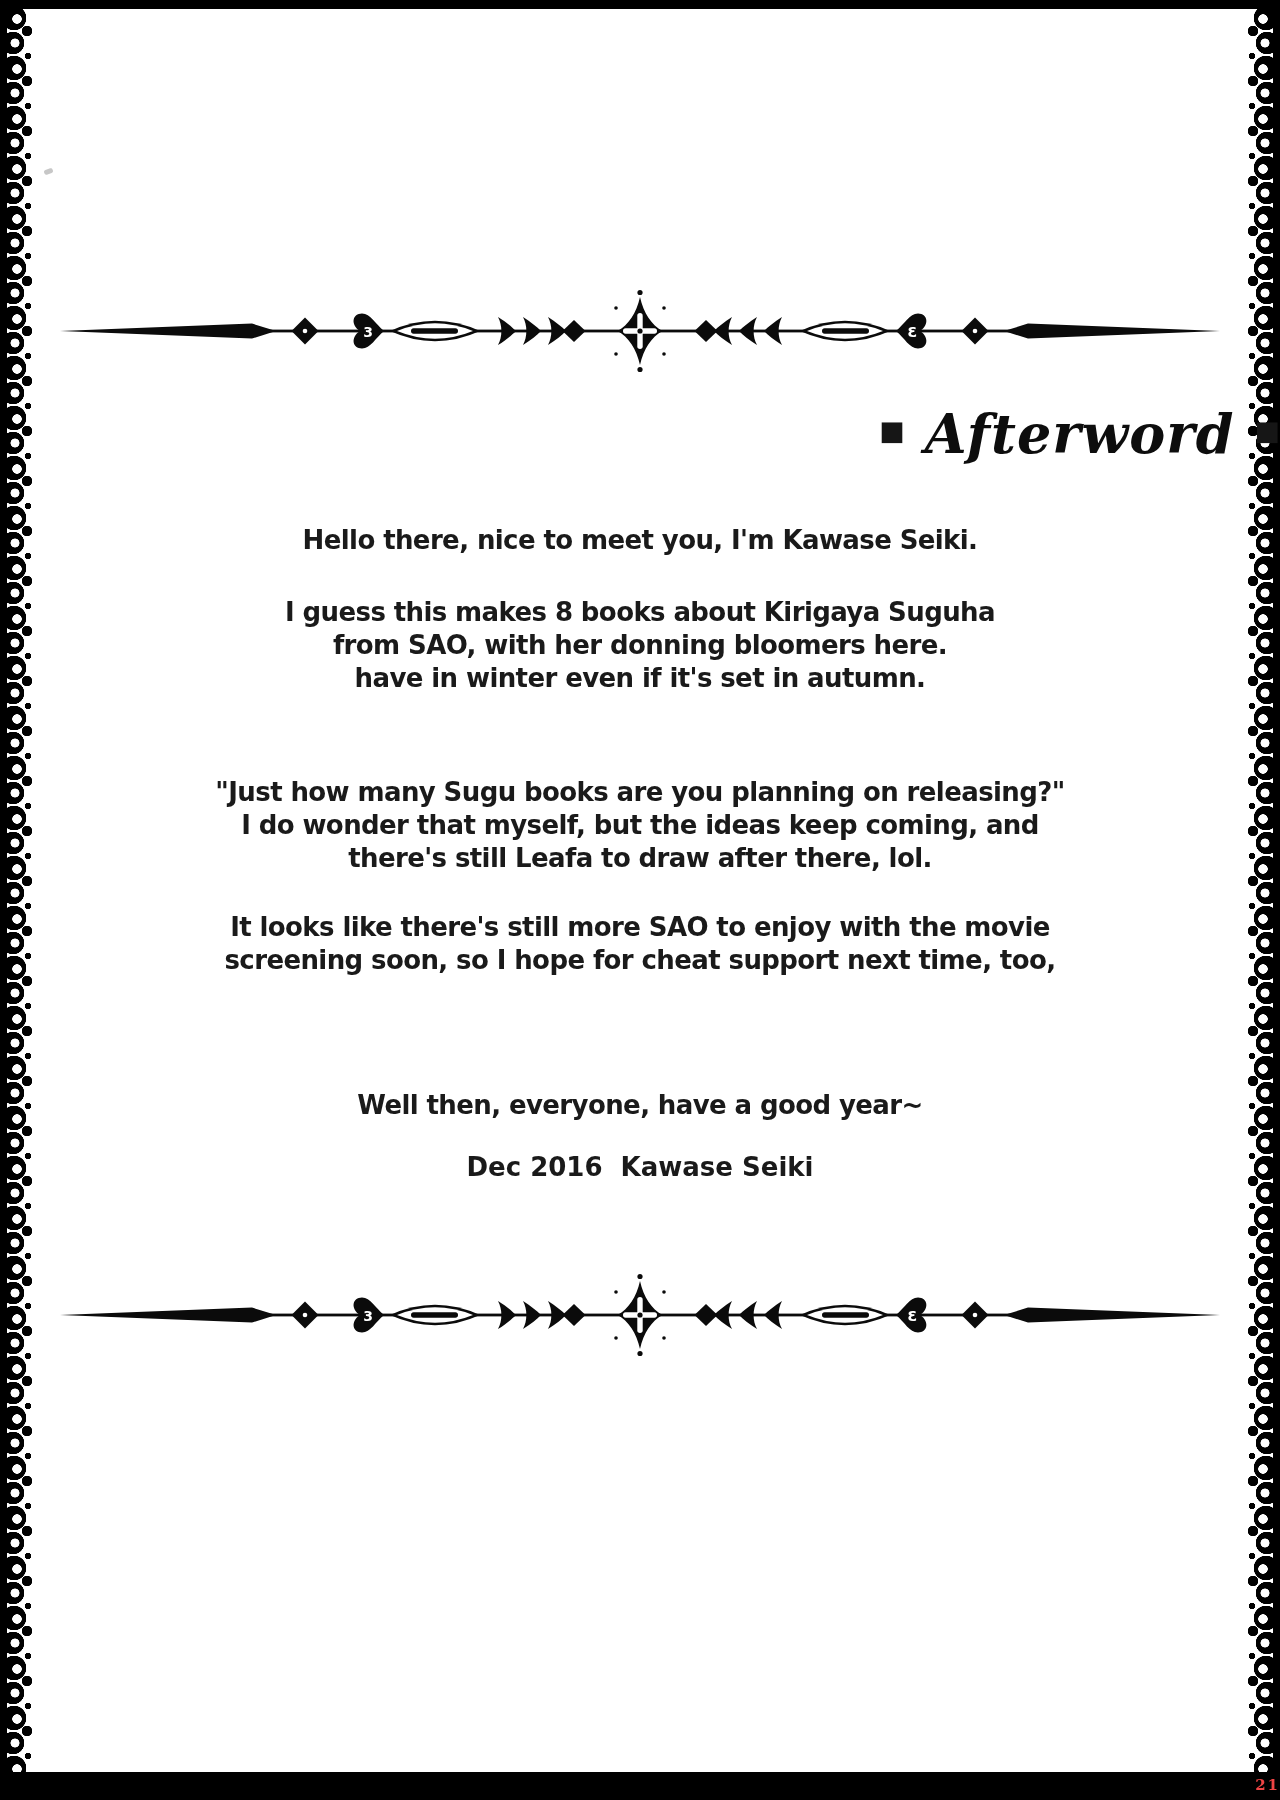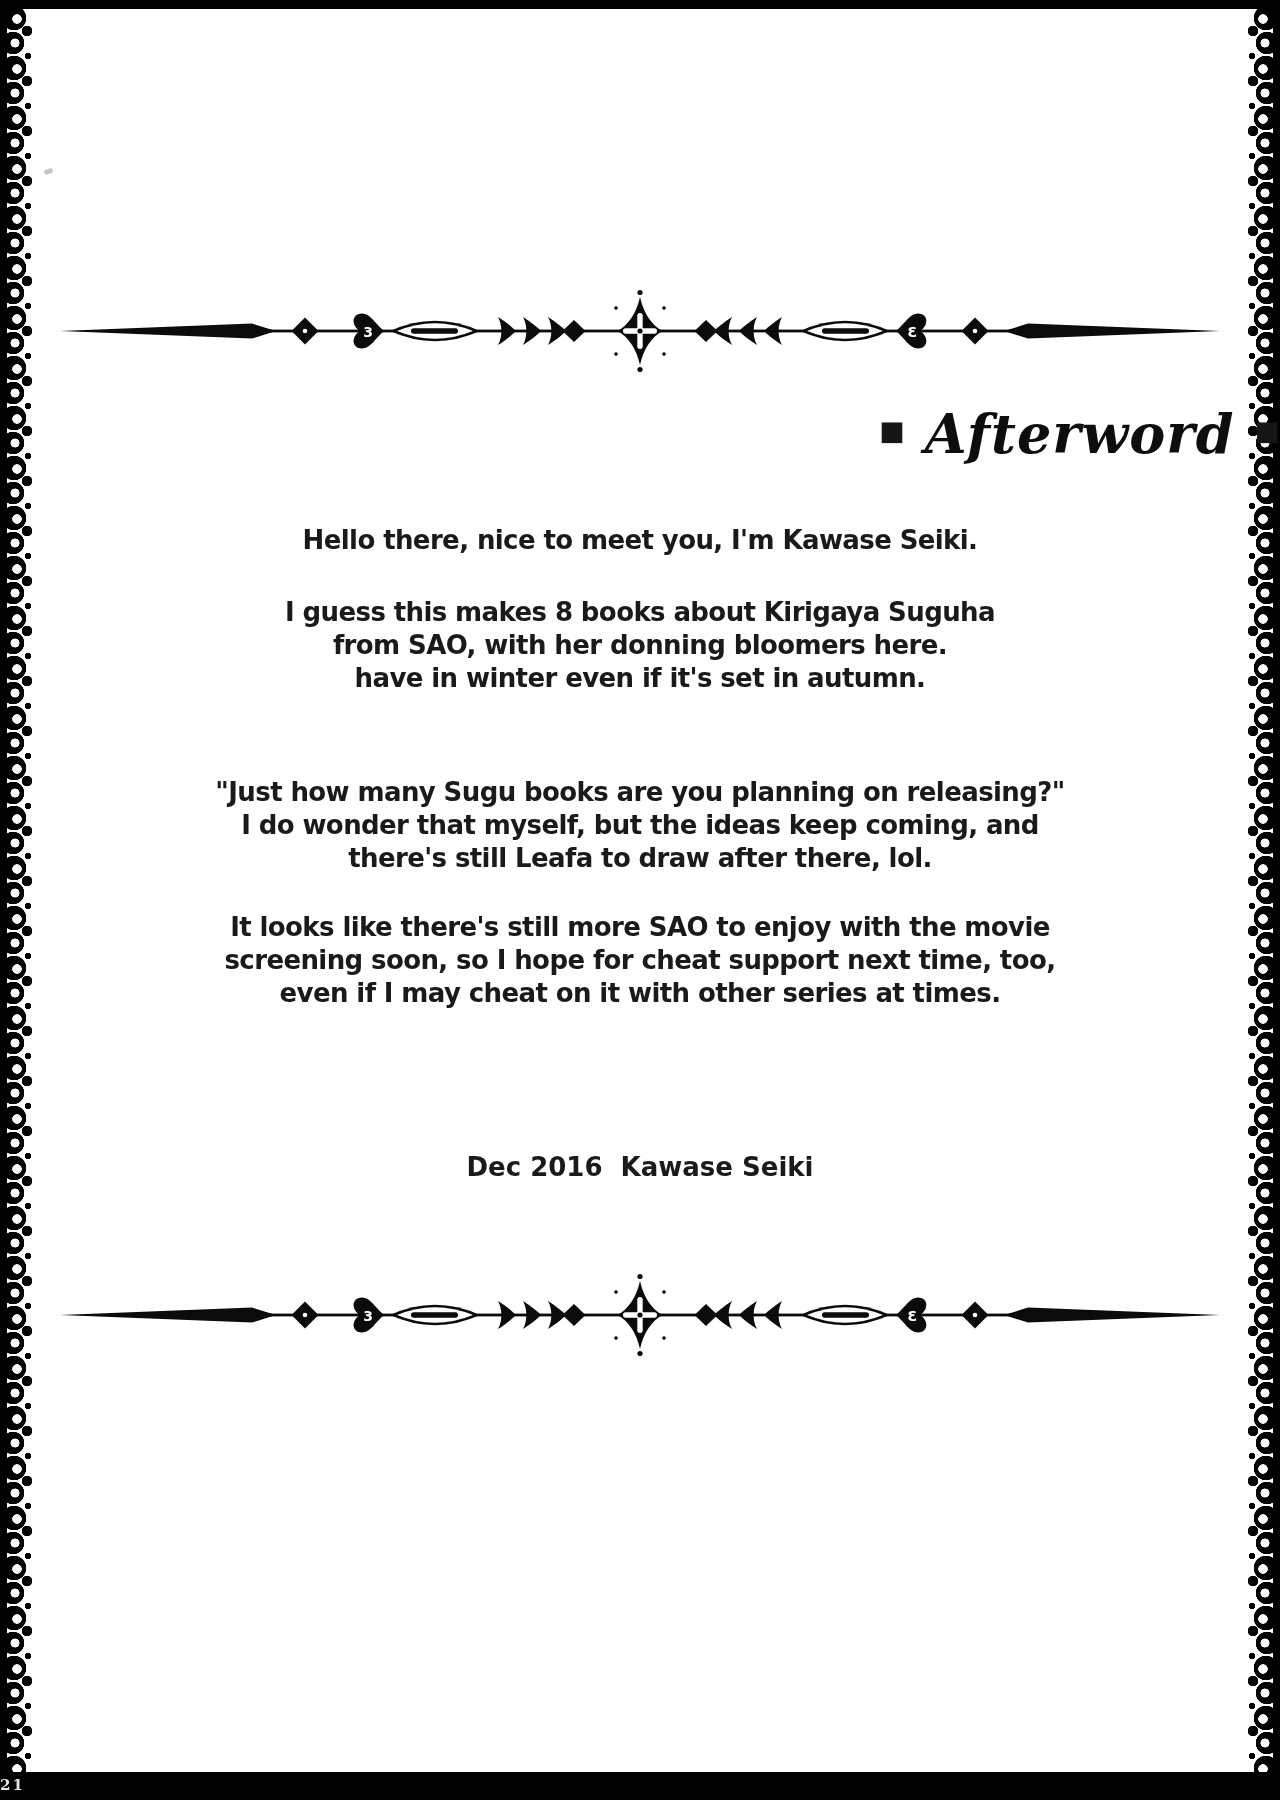--- a/index.html
+++ b/index.html
@@ -5,21 +5,21 @@
   html,body{margin:0;padding:0;background:#222;}
   .page{
     position:relative;width:1280px;height:1800px;margin:0 auto;
     background:#ffffff;overflow:hidden;
     font-family:"DejaVu Sans",sans-serif;color:#161616;
   }
   
   .border-top{position:absolute;top:0;left:0;right:0;height:9px;background:#000;}
   .footer-band{
     position:absolute;left:0;right:0;top:1772px;height:28px;background:#000;
-    text-align:left;color:#e5e5e5;
+    text-align:right;color:#ef4444;
     font:bold 15px/27px "DejaVu Serif",serif;letter-spacing:2px;
   }
   .lace{position:absolute;top:6px;bottom:26px;width:36px;background-size:36px 50px;background-repeat:repeat-y;}
   .lace-left{
     left:0;
     background-image:
       radial-gradient(circle at 17px 13px, #fff 4.5px, transparent 5px),
       radial-gradient(circle at 15px 37px, #fff 4.2px, transparent 4.8px),
       radial-gradient(circle at 14px 12px, #000 12px, transparent 12.5px),
       radial-gradient(circle at 13px 37px, #000 11px, transparent 11.5px),
@@ -131,23 +131,25 @@
 
   <div class="para" style="top:776px">
     <div class="line">"Just how many Sugu books are you planning on releasing?"</div>
     <div class="line">I do wonder that myself, but the ideas keep coming, and</div>
     <div class="line">there's still Leafa to draw after there, lol.</div>
   </div>
 
   <div class="para" style="top:911px">
     <div class="line">It looks like there's still more SAO to enjoy with the movie</div>
     <div class="line">screening soon, so I hope for cheat support next time, too,</div>
-    <div class="line">even if I may cheat on it with other series at times.</div>
   </div>
 
+  <div class="para" style="top:1089px">
+    <div class="line">Well then, everyone, have a good year~</div>
+  </div>
 
   <div class="para" style="top:1151px;letter-spacing:0">
     <div class="line">Dec 2016  Kawase Seiki</div>
   </div>
 
   <svg class="divider divider-bottom" viewBox="0 0 1160 84">
       <use href="#divider-g"></use>
     </svg>
 
   <div class="footer-band">

